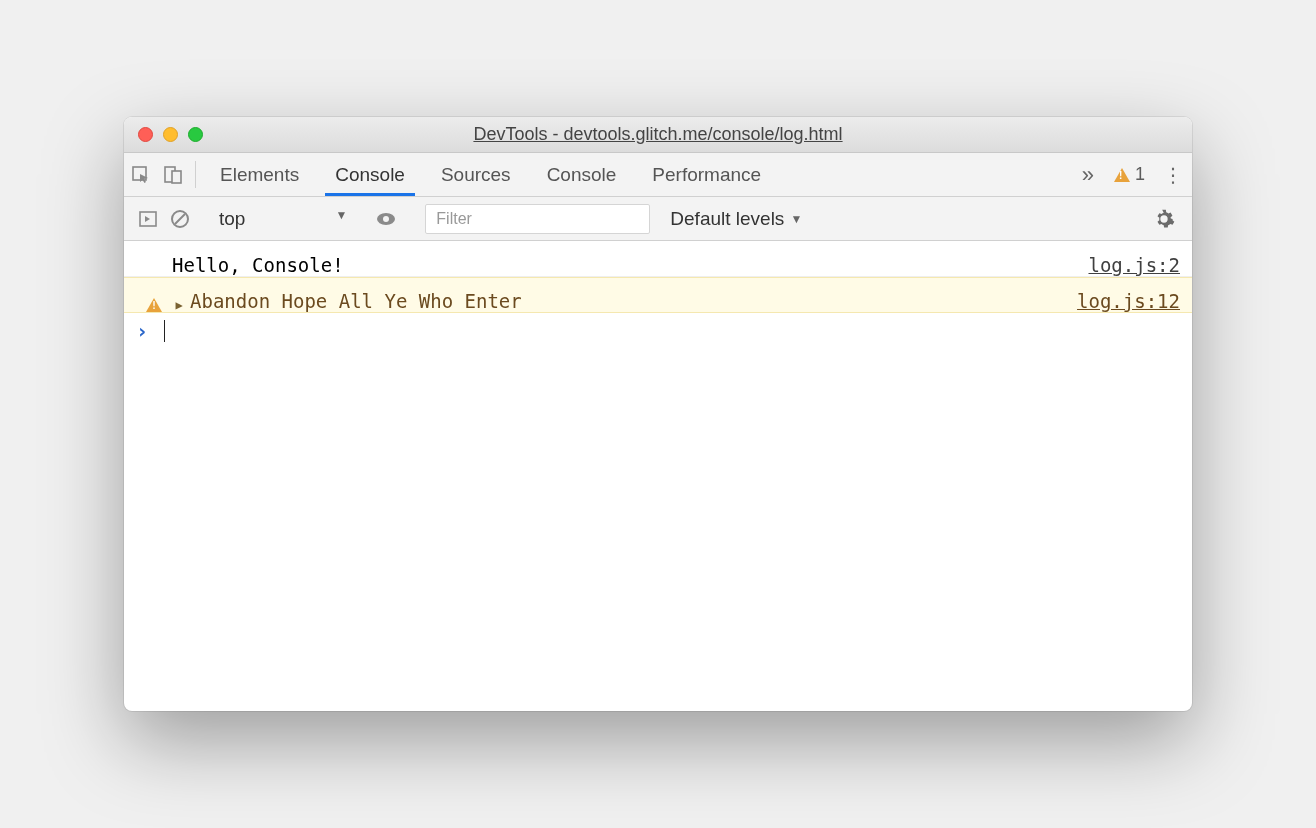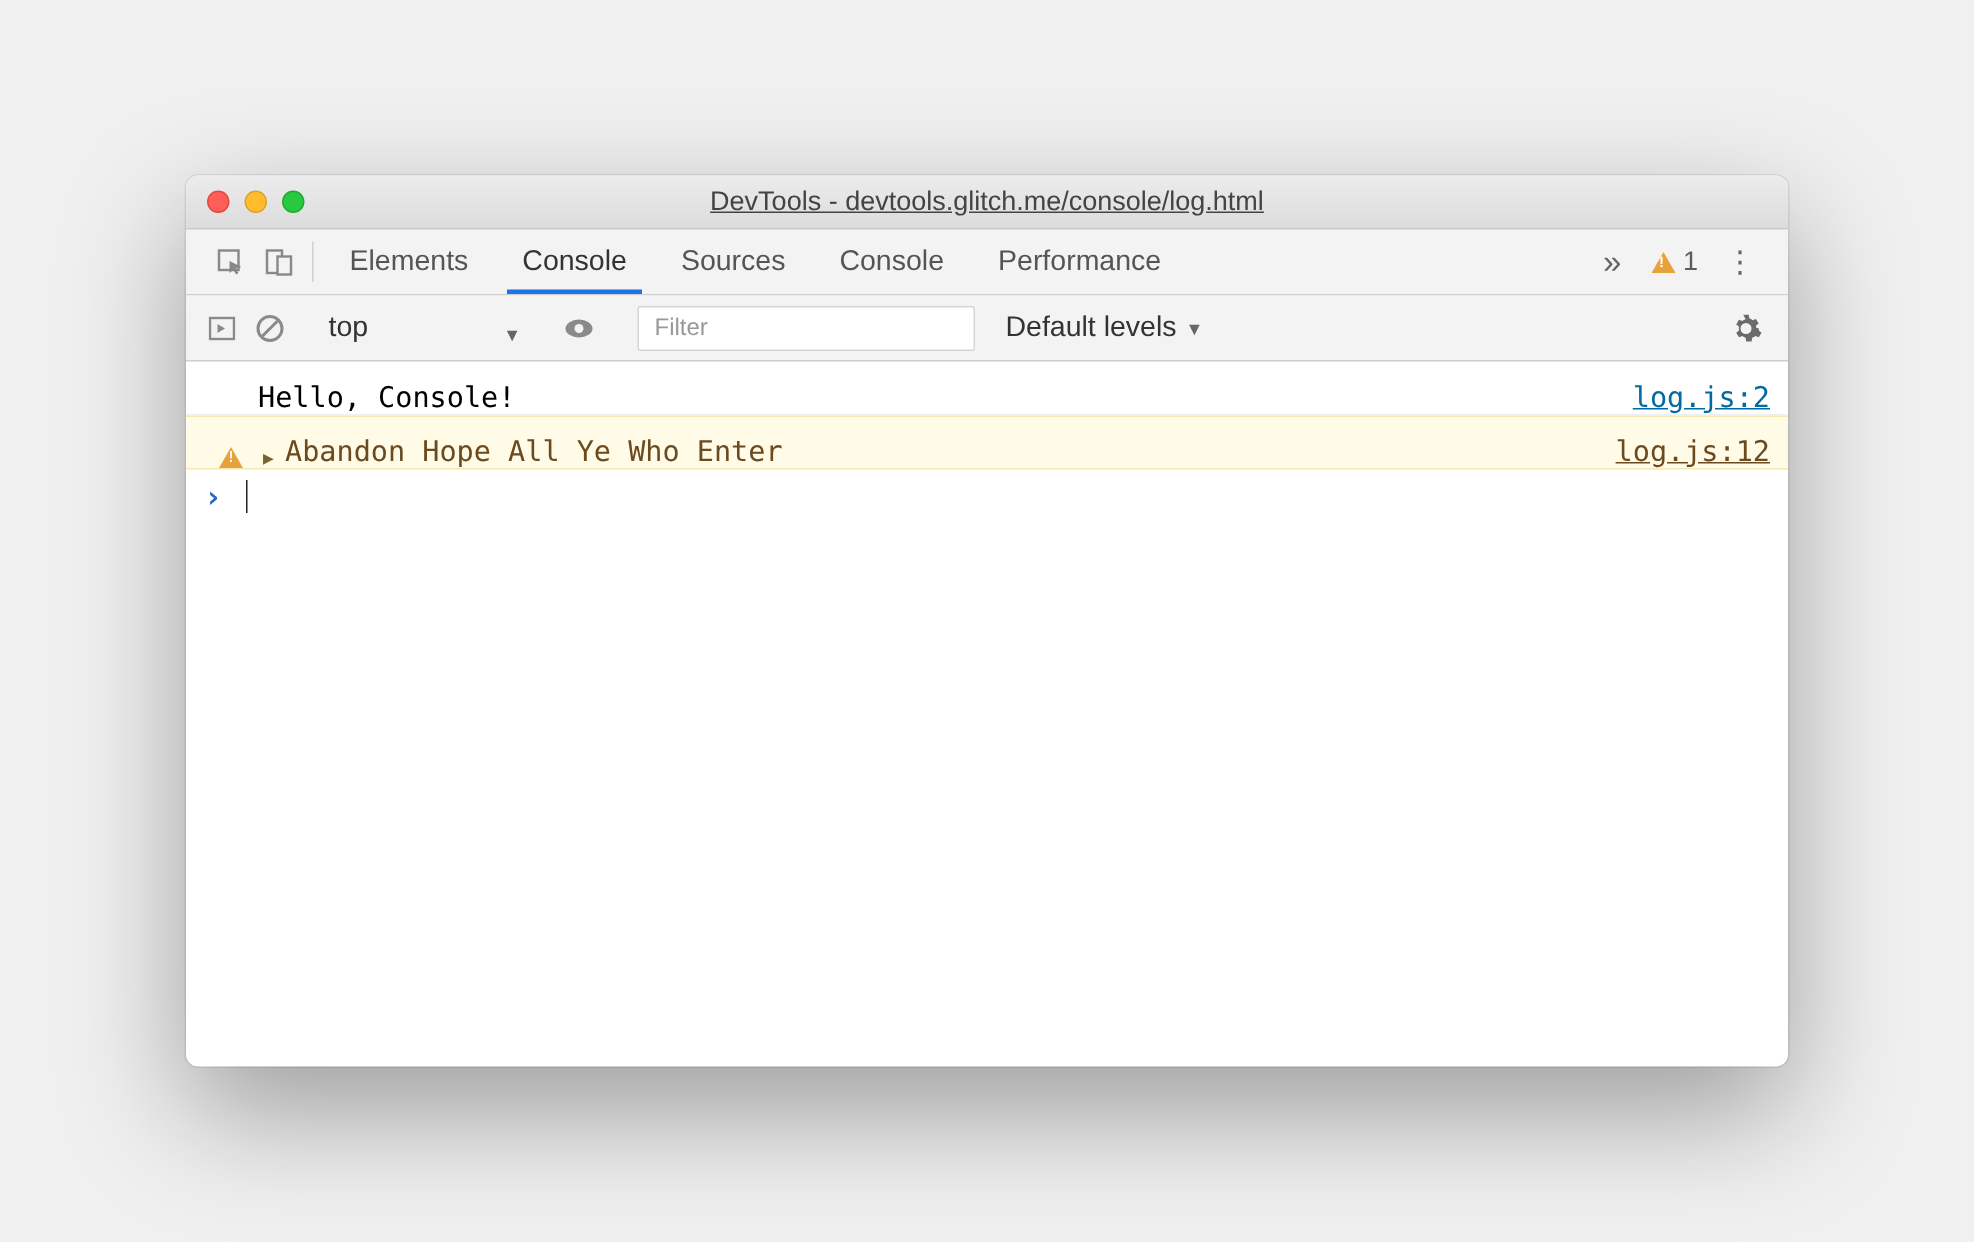--- a/index.html
+++ b/index.html
@@ -55,21 +55,21 @@
       font-size: 18px;
       color: #444;
       text-decoration: underline;
     }
     .tabbar {
       height: 44px;
       background: #f3f3f3;
       border-bottom: 1px solid #d0d0d0;
       display: flex;
       align-items: stretch;
-      padding: 0 14px;
+      padding: 0 1px;
       gap: 0;
     }
     .tabbar .icon-btn {
       width: 32px;
       display: flex;
       align-items: center;
       justify-content: center;
       color: #666;
     }
     .sep {
@@ -152,21 +152,21 @@
       width: 32px;
       height: 32px;
       display: flex;
       align-items: center;
       justify-content: center;
       color: #7a7a7a;
       cursor: pointer;
     }
     .context-select {
       display: flex;
-      align-items: flex-end;
+      align-items: flex-start;
       padding: 0 10px;
       font-size: 19px;
       color: #333;
       gap: 90px;
       cursor: pointer;
     }
     .caret-down {
       font-size: 12px;
       color: #666;
     }
@@ -234,21 +234,21 @@
       margin-right: 4px;
     }
     .log-msg {
       flex: 1;
     }
     .log-src {
       text-decoration: underline;
       cursor: pointer;
     }
     .log-row.warning .log-src { color: #6b4a1f; }
-    .log-row:not(.warning) .log-src { color: #0369a1; margin-left: 32px; }
+    .log-row:not(.warning) .log-src { color: #404040; margin-left: 32px; }
     .prompt-row {
       display: flex;
       align-items: center;
       height: 36px;
       padding: 0 12px;
     }
     .prompt-chevron {
       color: #2a66c9;
       font-weight: bold;
       font-size: 20px;

